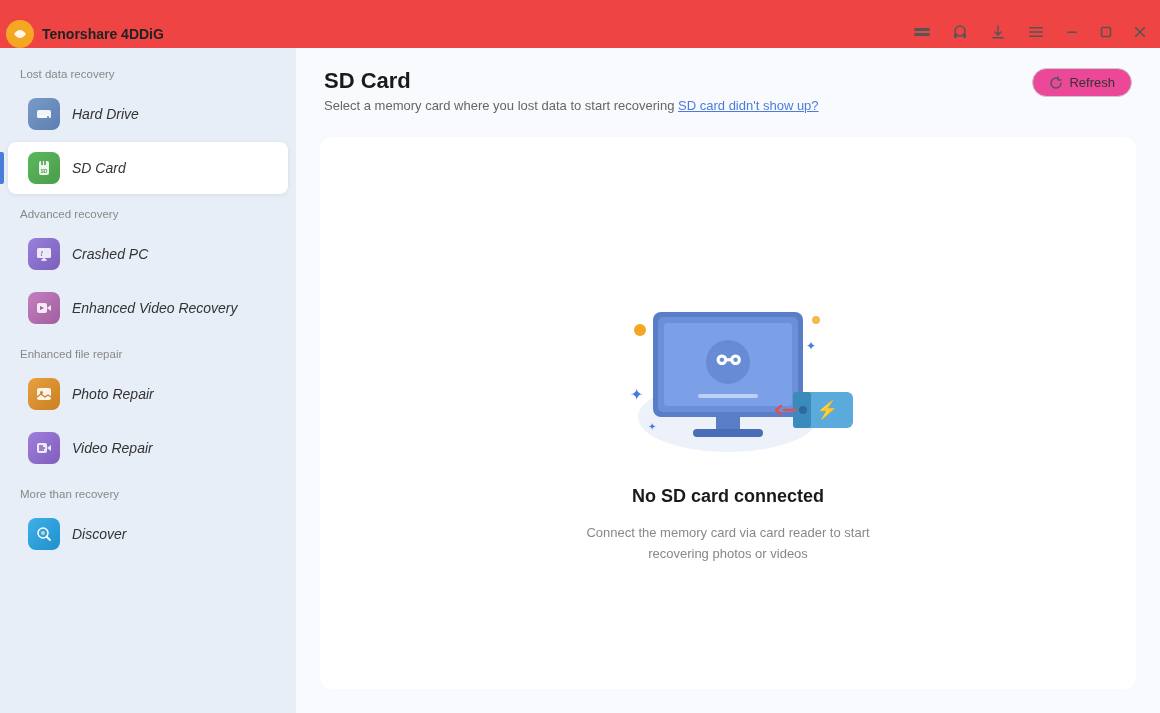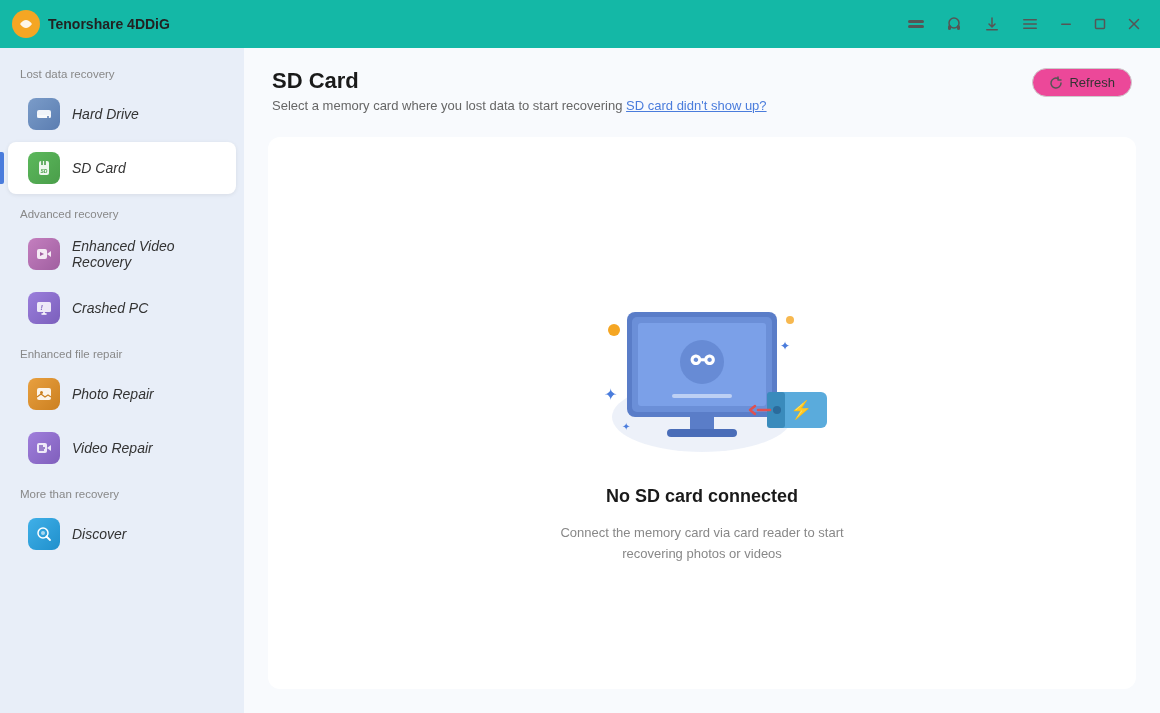--- a/index.html
+++ b/index.html
@@ -9,24 +9,24 @@
       height: 713px;
       overflow: hidden;
       background: #f0f4fa;
       display: flex;
       flex-direction: column;
     }
 
     
     .titlebar {
       height: 48px;
-      background: #14b8a6;
-      display: flex;
-      align-items: center;
-      padding: 0 12px;
+      background: #ef4444;
+      display: flex;
+      align-items: flex-end;
+      padding: 0 6px;
       justify-content: space-between;
       flex-shrink: 0;
     }
     .titlebar-left {
       display: flex;
       align-items: center;
       gap: 8px;
     }
     .app-title {
       font-size: 14px;
@@ -67,21 +67,21 @@
 
     
     .main-layout {
       display: flex;
       flex: 1;
       overflow: hidden;
     }
 
     
     .sidebar {
-      width: 244px;
+      width: 296px;
       background: #e8eef8;
       flex-shrink: 0;
       padding: 8px 0;
       overflow-y: auto;
     }
     .sidebar-section-label {
       font-size: 11.5px;
       color: #888;
       padding: 12px 20px 6px 20px;
       font-weight: 400;
@@ -316,40 +316,40 @@
           <rect x="9" y="2" width="2" height="4" fill="#4a9e4a" opacity="0.8"></rect>
           <text x="5.5" y="14" font-size="5" fill="#4a9e4a" font-weight="bold">SD</text>
         </svg>
       </div>
       <span>SD Card</span>
     </div>
 
     <div class="sidebar-section-label">Advanced recovery</div>
 
     <div class="sidebar-item">
-      <div class="sidebar-icon icon-enhanced-video">
-        <svg width="18" height="18" viewBox="0 0 18 18" fill="none">
-          <rect x="2" y="4" width="10" height="10" rx="2" fill="white" opacity="0.85"></rect>
-          <polygon points="12,9 16,6 16,12" fill="white" opacity="0.85"></polygon>
-          <polygon points="5,7 9,9 5,11" fill="#a05fa0"></polygon>
-        </svg>
-      </div>
-      <span>Enhanced Video Recovery</span>
-    </div>
-
-    <div class="sidebar-item">
       <div class="sidebar-icon icon-crashed-pc">
         <svg width="18" height="18" viewBox="0 0 18 18" fill="none">
           <rect x="2" y="3" width="14" height="10" rx="1.5" fill="white" opacity="0.85"></rect>
           <line x1="7" y1="15" x2="11" y2="15" stroke="white" stroke-width="1.5" stroke-linecap="round"></line>
           <line x1="9" y1="13" x2="9" y2="15" stroke="white" stroke-width="1.5"></line>
           <text x="5.5" y="11" font-size="7" fill="#7b5fbc" font-weight="bold">!</text>
         </svg>
       </div>
       <span>Crashed PC</span>
+    </div>
+
+    <div class="sidebar-item">
+      <div class="sidebar-icon icon-enhanced-video">
+        <svg width="18" height="18" viewBox="0 0 18 18" fill="none">
+          <rect x="2" y="4" width="10" height="10" rx="2" fill="white" opacity="0.85"></rect>
+          <polygon points="12,9 16,6 16,12" fill="white" opacity="0.85"></polygon>
+          <polygon points="5,7 9,9 5,11" fill="#a05fa0"></polygon>
+        </svg>
+      </div>
+      <span>Enhanced Video Recovery</span>
     </div>
 
     <div class="sidebar-section-label">Enhanced file repair</div>
 
     <div class="sidebar-item">
       <div class="sidebar-icon icon-photo-repair">
         <svg width="18" height="18" viewBox="0 0 18 18" fill="none">
           <rect x="2" y="3" width="14" height="12" rx="2" fill="white" opacity="0.9"></rect>
           <circle cx="6.5" cy="7.5" r="1.5" fill="#cc8020"></circle>
           <path d="M2 12 L6 9 L10 12 L13 10 L16 12" stroke="#cc8020" stroke-width="1.2" fill="none"></path>

